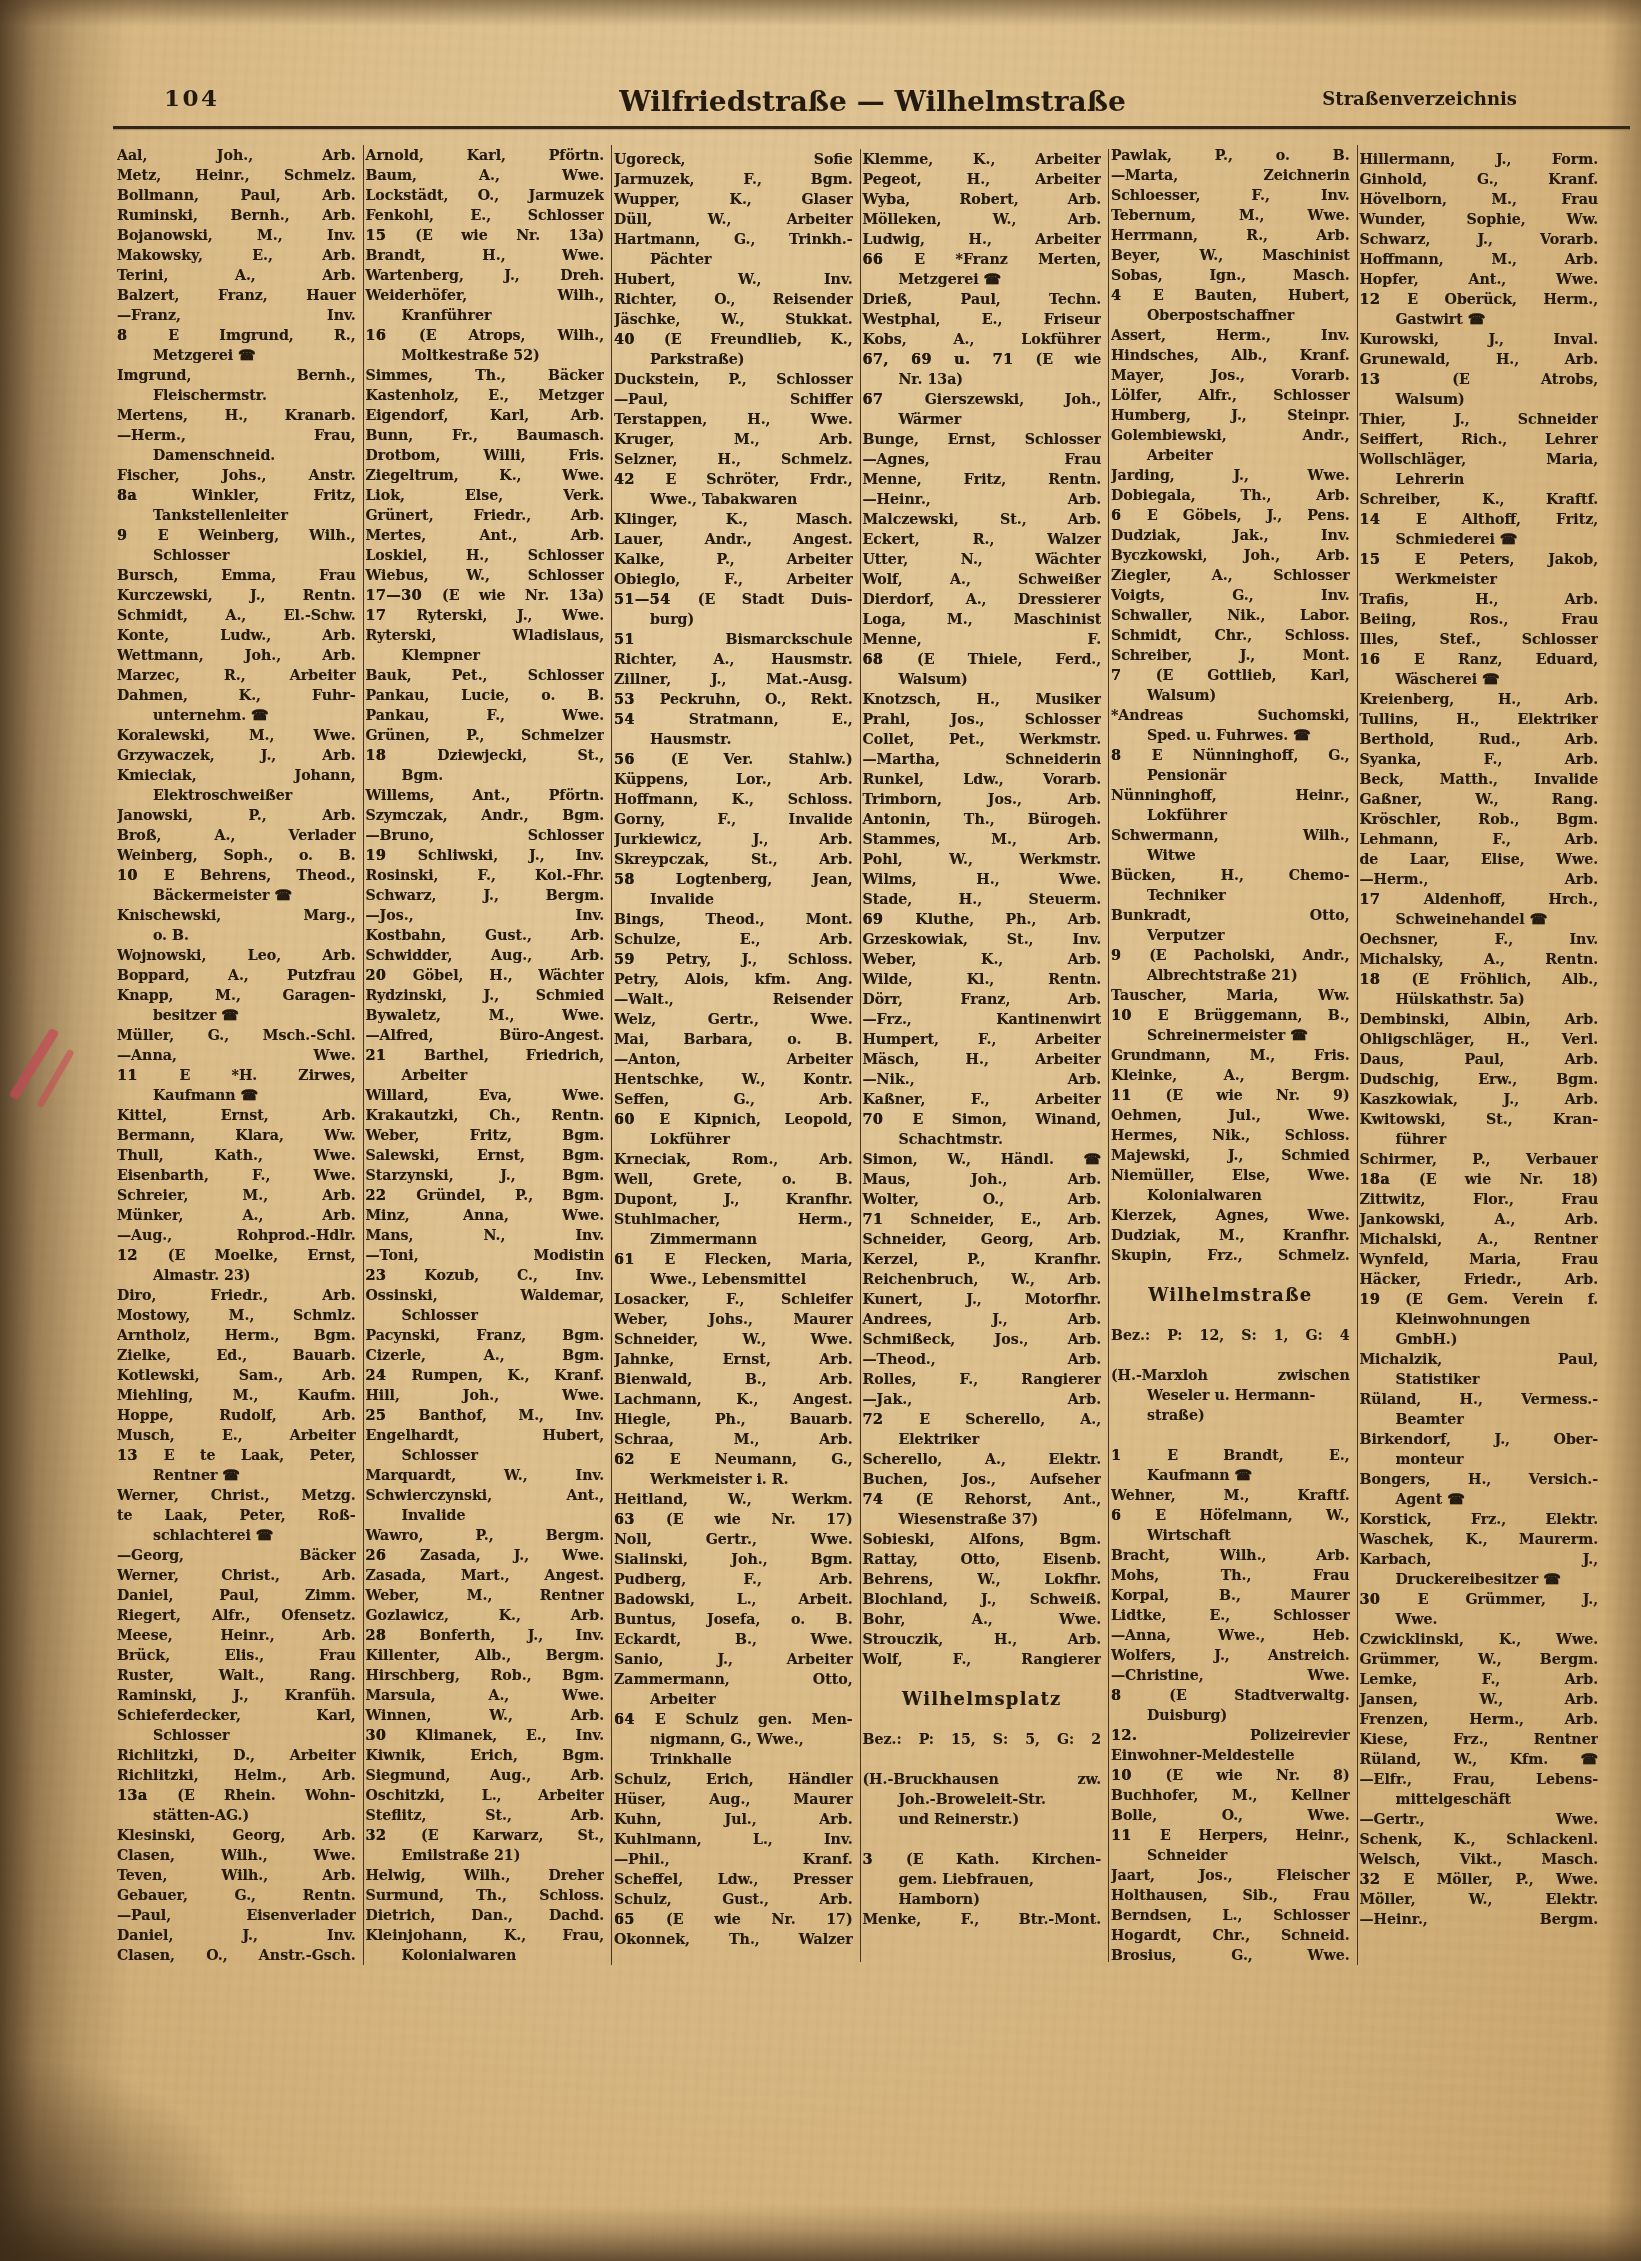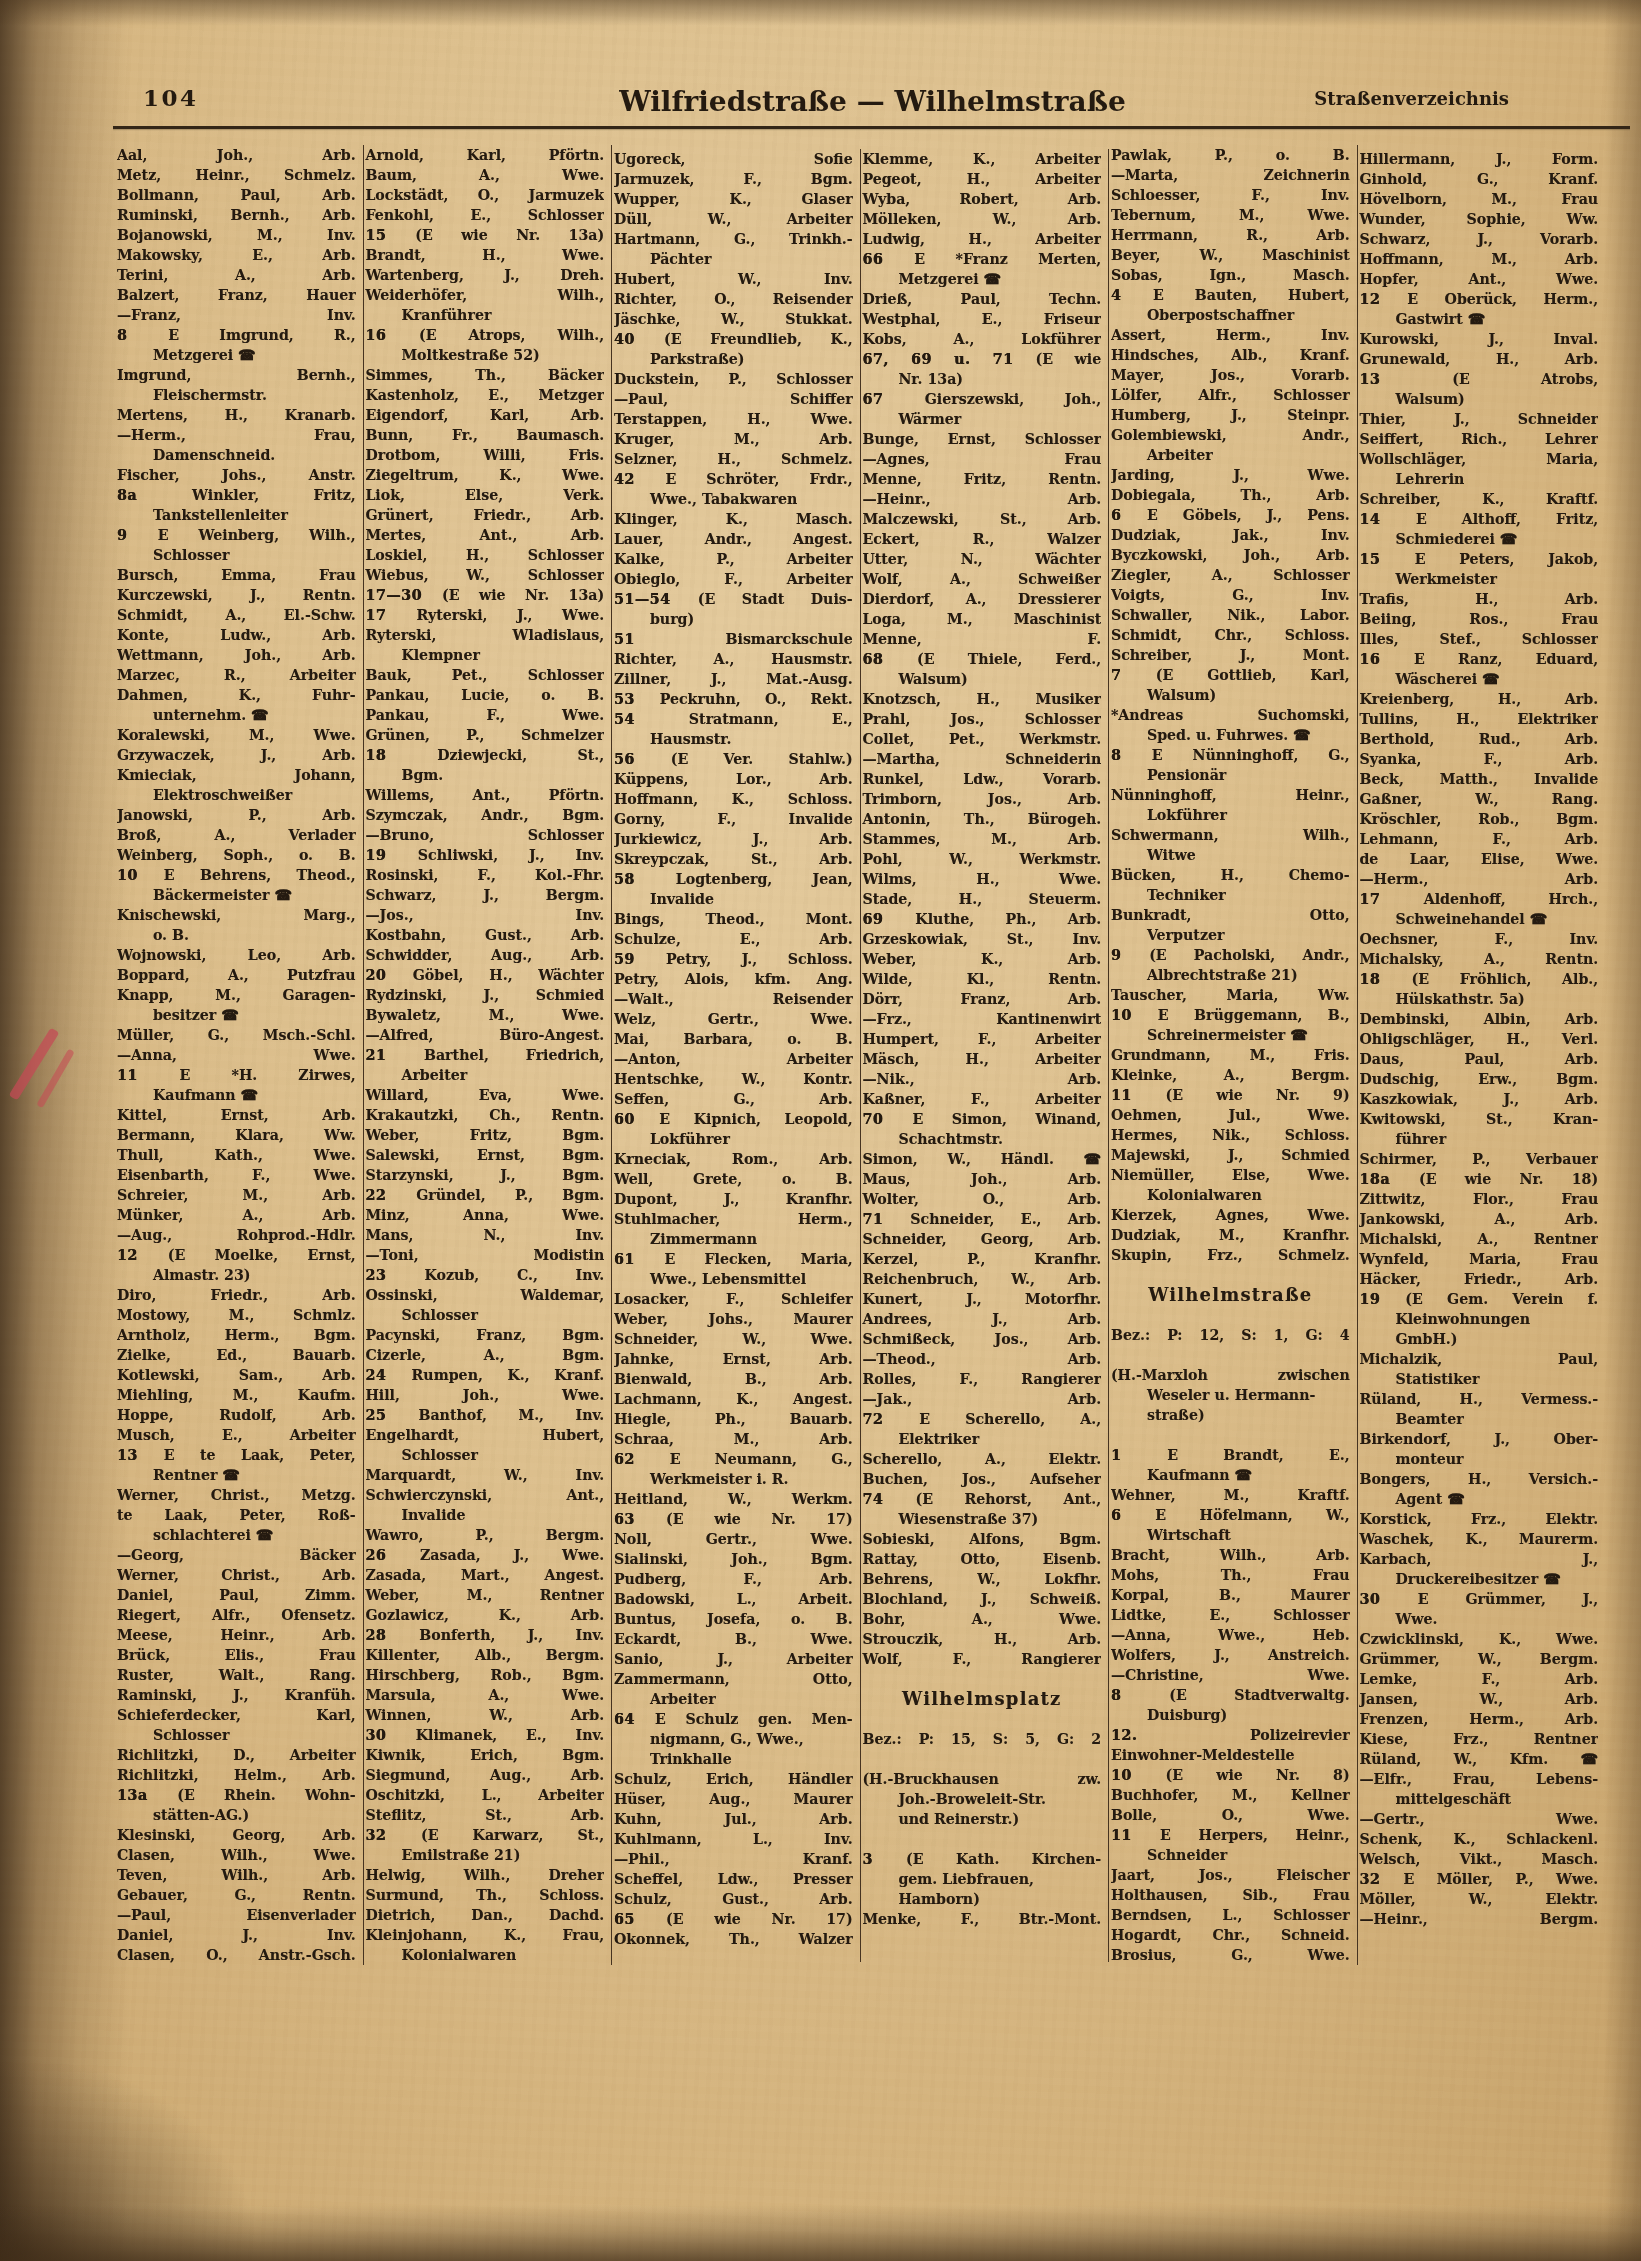--- a/index.html
+++ b/index.html
@@ -18,23 +18,23 @@
   .edge-right{position:absolute;right:0;top:0;bottom:0;width:37px;
     background:linear-gradient(270deg,rgba(90,65,36,.4),rgba(90,65,36,0));}
   .corner-shadow{position:absolute;left:0;bottom:0;width:260px;height:204px;
     background:radial-gradient(ellipse at 8% 96%,rgba(52,36,20,.7),rgba(52,36,20,0) 70%);}
   .pen-mark{position:absolute;background:rgba(197,74,84,.72);border-radius:3.7px;}
   .m1{left:28.5px;top:1024px;width:10px;height:80px;transform:rotate(32deg);}
   .m2{left:52px;top:1046px;width:7.4px;height:65px;transform:rotate(30deg);opacity:.8;}
 
   .ink{color:#241a10;}
   .header{position:absolute;top:79px;left:0;width:100%;height:43px;}
-  .pagenum{position:absolute;left:143px;top:5px;font-size:23px;font-weight:bold;letter-spacing:2.5px;}
+  .pagenum{position:absolute;left:164px;top:5px;font-size:23px;font-weight:bold;letter-spacing:2.5px;}
   .ptitle{position:absolute;left:619px;width:507px;top:6.2px;text-align:center;font-size:28px;font-weight:bold;}
-  .section{position:absolute;right:132px;top:8.7px;font-size:18px;font-weight:bold;}
+  .section{position:absolute;right:124px;top:8.7px;font-size:18px;font-weight:bold;}
   .hrule{position:absolute;left:113px;top:126px;width:1517px;height:3.1px;background:#332617;
     box-shadow:0 1.2px 0 rgba(51,38,23,.25);}
 
   .cols{position:absolute;left:115px;top:145px;width:1490px;display:flex;align-items:center;}
   .col{flex:1 1 0;padding:0 6.8px 0 1.9px;border-right:1.9px solid #463320;min-height:1813px;}
   .col:last-child{border-right:none;}
   .ln{height:20px;line-height:20px;font-size:14.2px;font-weight:bold;color:#241a10;
     overflow:hidden;white-space:nowrap;text-align:justify;text-align-last:justify;
     text-shadow:0 0 0.6px rgba(36,26,16,.35);}
   .ln.indent{padding-left:36px;text-align:left;text-align-last:left;}

